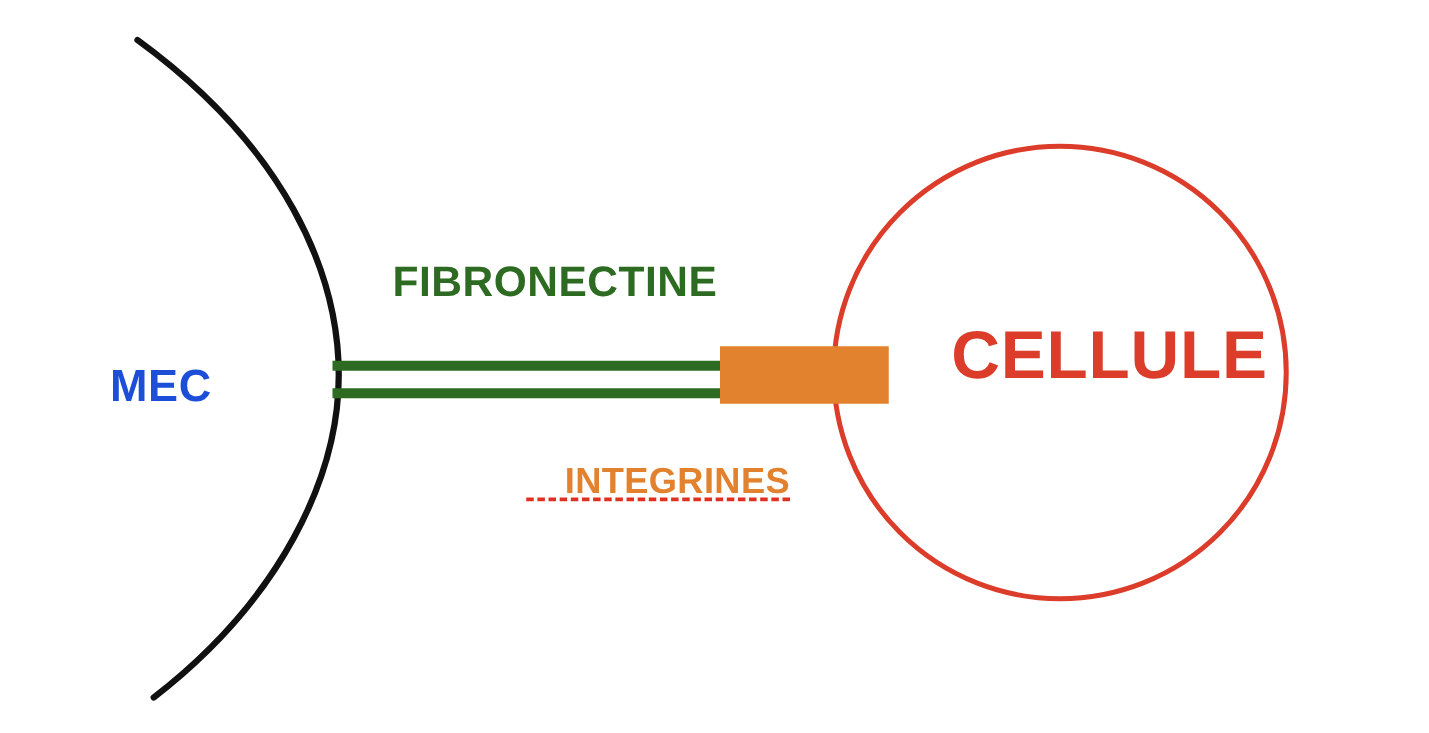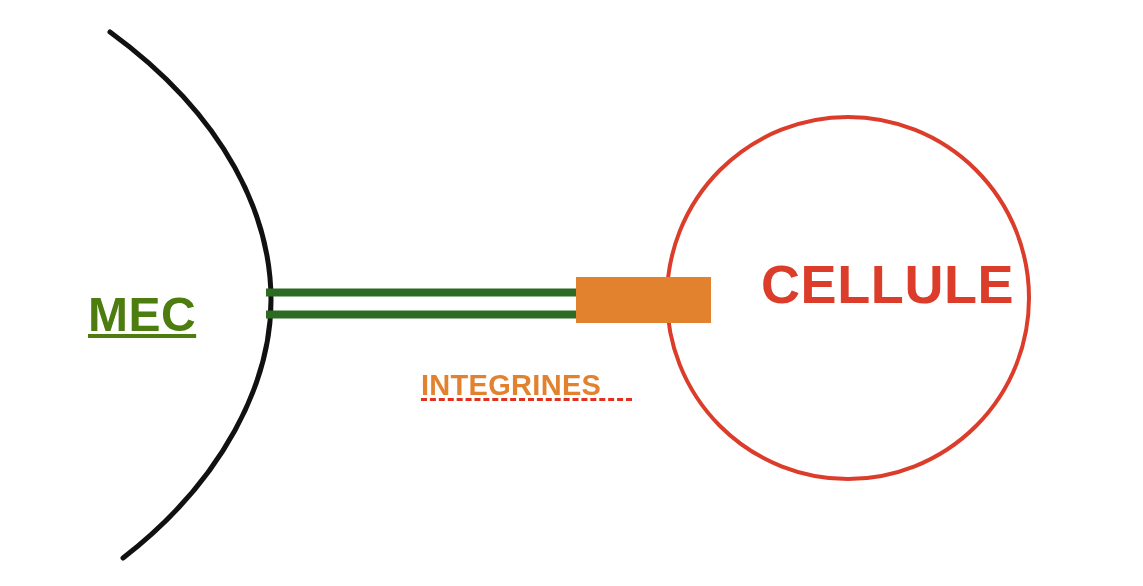--- a/index.html
+++ b/index.html
@@ -28,24 +28,23 @@
   .label {
     position: absolute;
     font-family: "Liberation Sans", sans-serif;
     font-weight: bold;
     white-space: nowrap;
     line-height: 1;
   }
   #label-mec {
     left: 88px;
     top: 291px;
-    font-size: 48px;
+    font-size: 36px;
     letter-spacing: 0.5px;
-    color: #4d7c0f;
-    text-decoration: underline;
+    color: #1d4ed8;
   }
   #label-fibronectine {
     left: 314px;
     top: 209px;
     font-size: 34px;
     letter-spacing: 0.4px;
     color: #2E6B22;
   }
   #label-cellule {
     left: 761px;
@@ -58,20 +57,21 @@
     left: 421px;
     top: 371px;
   }
   #label-integrines {
     font-size: 29px;
     letter-spacing: 0.3px;
     color: #E2822F;
     font-weight: bold;
     font-family: "Liberation Sans", sans-serif;
     display: block;
+    text-align: right;
   }
   #integrines-underline {
     display: block;
     position: relative;
     top: -2px;
     width: 211px;
     height: 0;
     border-top: 3px dashed #E03020;
   }
 </style>
@@ -87,20 +87,21 @@
     <line x1="266" y1="292.5" x2="592" y2="292.5" stroke="#2E6B22" stroke-width="8"></line>
     <line x1="266" y1="314.5" x2="592" y2="314.5" stroke="#2E6B22" stroke-width="8"></line>
 
     <circle cx="848" cy="298" r="181" fill="none" stroke="#DC3C2A" stroke-width="4"></circle>
 
     <rect x="576" y="277" width="135" height="46" fill="#E2822F"></rect>
   </svg>
 
   <div class="label" id="label-mec">MEC</div>
 
+  <div class="label" id="label-fibronectine">FIBRONECTINE</div>
 
   <div class="label" id="label-cellule">CELLULE</div>
 
   <div class="label" id="label-integrines-wrap">
     <span id="label-integrines">INTEGRINES</span>
     <span id="integrines-underline"></span>
   </div>
 
 </div>
 

